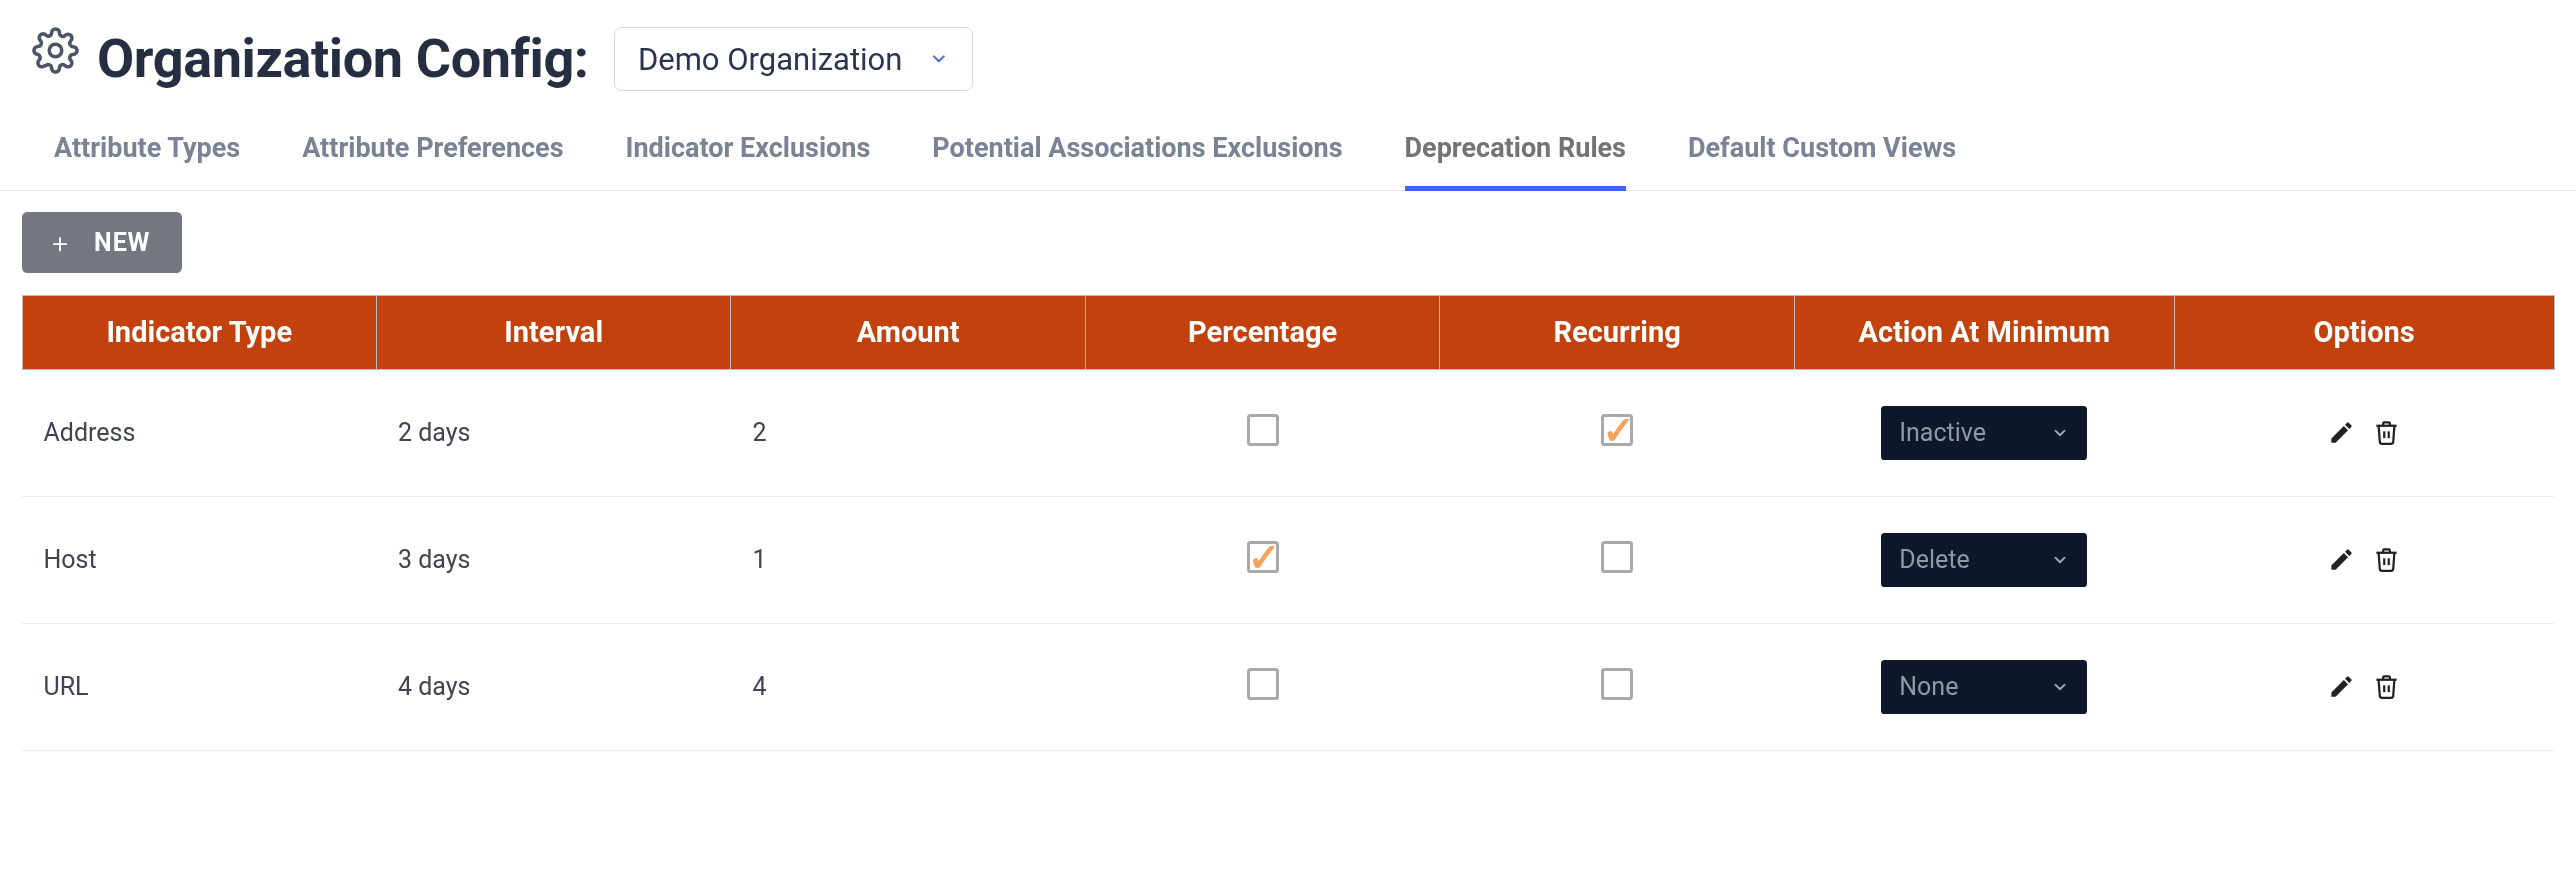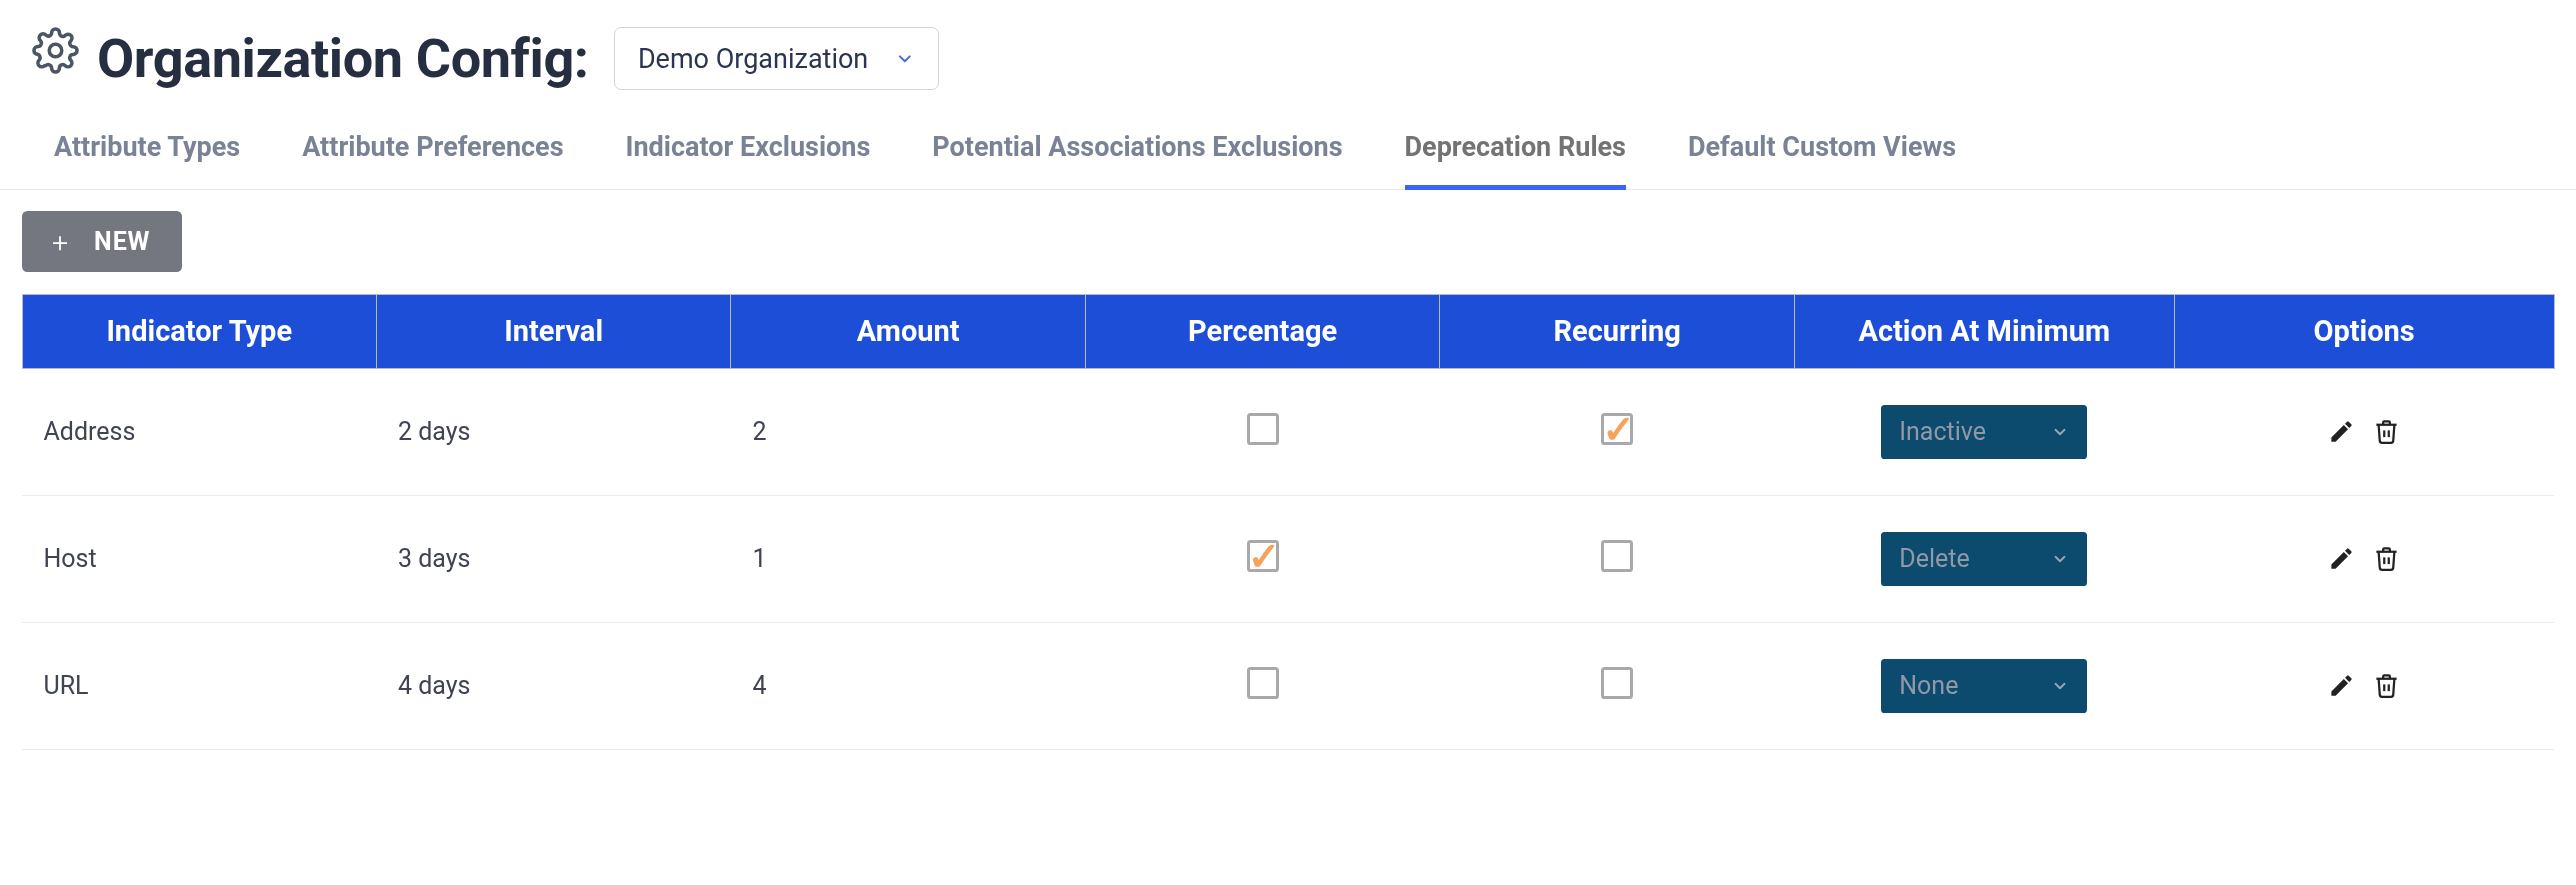--- a/index.html
+++ b/index.html
@@ -26,21 +26,21 @@
     color: #262e42;
     letter-spacing: -0.4px;
   }
   .org-select {
     display: flex;
     align-items: center;
     gap: 27px;
     border: 0.9px solid #d1d5db;
     border-radius: 7.2px;
     padding: 12.5px 23px;
-    font-size: 27px;
+    font-size: 31px;
     color: #2b3552;
     cursor: pointer;
     margin-left: 7.2px;
   }
   .org-select .chev svg { display:block; }
   .tabs {
     display: flex;
     gap: 62px;
     padding: 32px 54px 0 54px;
     border-bottom: 0.9px solid #e5e7eb;
@@ -75,21 +75,21 @@
     cursor: pointer;
     margin-bottom: 21.5px;
   }
   .new-btn .plus { font-size: 27px; font-weight: 400; line-height: 0; }
   table.rules {
     width: 100%;
     border-collapse: collapse;
     table-layout: fixed;
   }
   table.rules th {
-    background: #1d4ed8;
+    background: #c2410c;
     color: #fff;
     font-size: 29px;
     font-weight: 700;
     padding: 19.7px 7.2px;
     border: 0.9px solid #b8bac0;
     text-align: center;
   }
   table.rules td {
     font-size: 25px;
     color: #404452;
@@ -113,21 +113,21 @@
     left: -1.8px;
     font-size: 39px;
     font-weight: 900;
     color: #f5a35c;
   }
   .action-select {
     display: inline-flex;
     align-items: center;
     justify-content: space-between;
     width: 206px;
-    background: #0c4a6e;
+    background: #0f172a;
     color: #9099a6;
     font-size: 25px;
     padding: 12.5px 18px;
     border-radius: 3.6px;
     cursor: default;
   }
   .action-select .chev svg { display:block; }
   .opt-icons { display:flex; gap:18px; justify-content:center; align-items:center; }
   .opt-icons .ico { cursor:pointer; }
   .opt-icons svg { display:block; }

